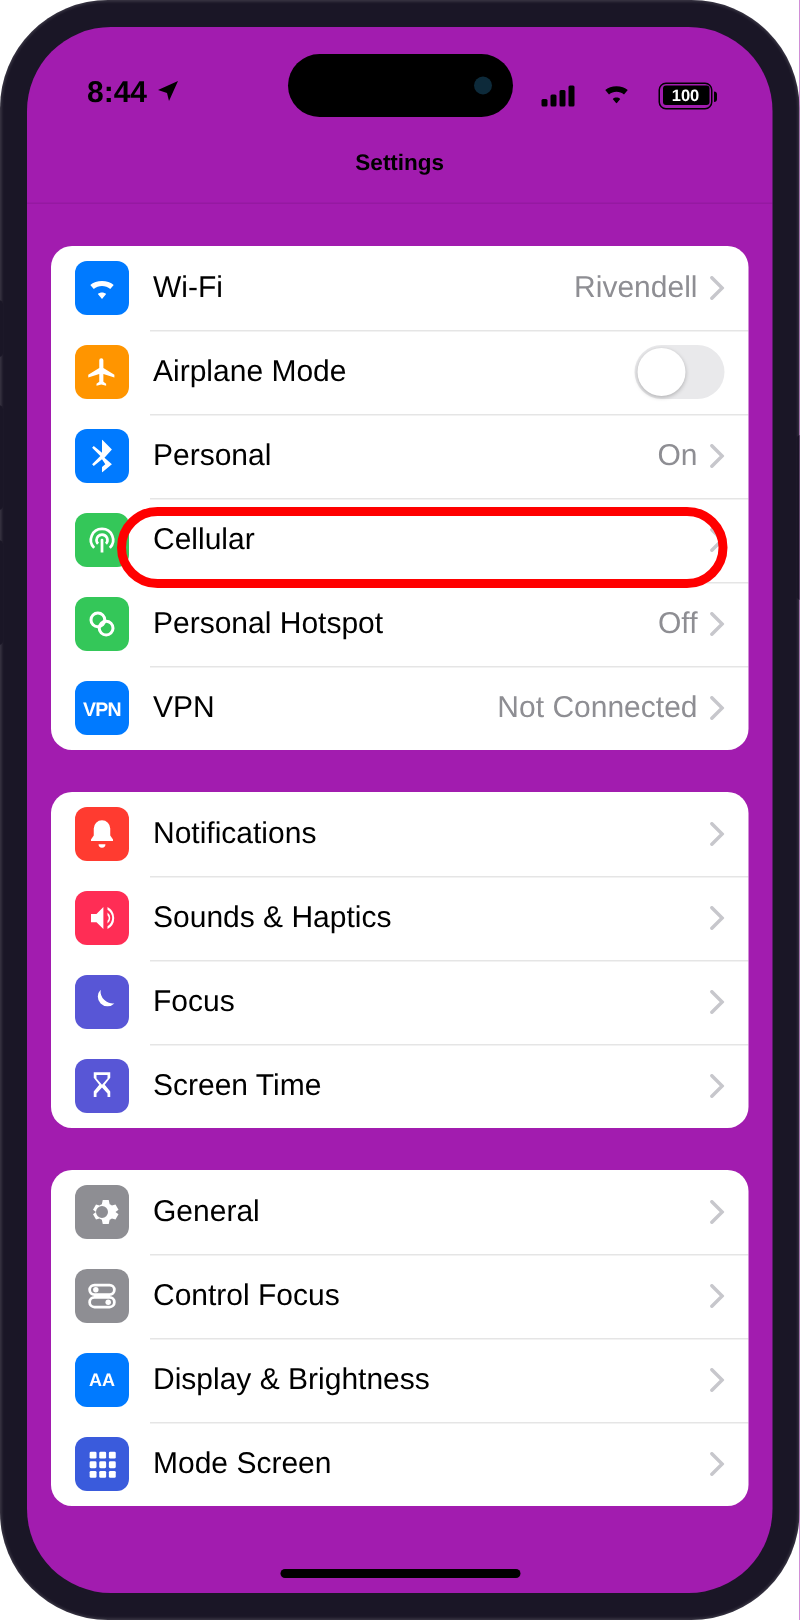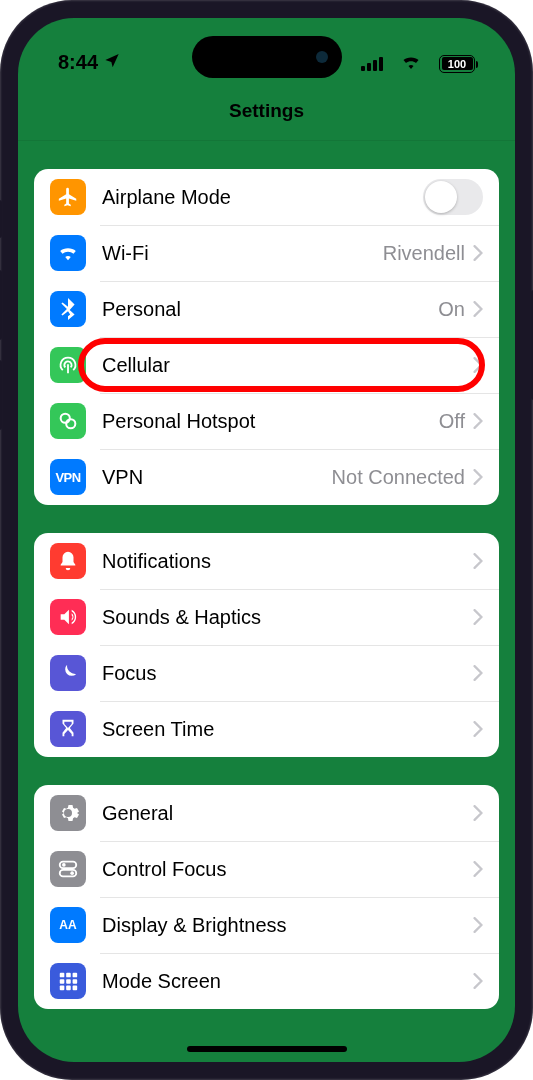--- a/index.html
+++ b/index.html
@@ -24,21 +24,21 @@
       background: #1a1626;
       border-radius: 3px;
     }
     .side-btn.left1 { left: -4px; top: 200px; width: 6px; height: 38px; }
     .side-btn.left2 { left: -4px; top: 270px; width: 6px; height: 70px; }
     .side-btn.left3 { left: -4px; top: 360px; width: 6px; height: 70px; }
     .side-btn.right1 { right: -4px; top: 290px; width: 6px; height: 110px; }
     .screen {
       width: 100%;
       height: 100%;
-      background: #15803d;
+      background: #a21caf;
       border-radius: 56px;
       overflow: hidden;
       position: relative;
     }
     .dynamic-island {
       position: absolute;
       top: 18px;
       left: 50%;
       transform: translateX(-50%);
       width: 150px;
@@ -84,21 +84,21 @@
       content: ""; position: absolute; right: -4px; top: 5px;
       width: 2.5px; height: 7px; background: #000; border-radius: 0 2px 2px 0;
     }
     .battery-fill {
       background: #000; width: 100%; height: 100%; border-radius: 2px;
       color: #fff; font-size: 11px; font-weight: 700;
       display: flex; align-items: center; justify-content: center;
     }
     .nav-title {
       text-align: center;
-      font-size: 19px;
+      font-size: 15px;
       font-weight: 600;
       color: #000;
       padding: 24px 0 18px 0;
       border-bottom: 1px solid rgba(0,0,0,0.08);
     }
     .content { padding: 0 16px; }
     .group {
       background: #fff;
       border-radius: 14px;
       margin-top: 28px;
@@ -204,41 +204,41 @@
         </div>
       </div>
     </div>
 
     <div class="nav-title">Settings</div>
 
     <div class="content">
 
       <div class="group">
         <div class="row">
+          <div class="icon-box" style="background:#007aff">
+            <svg width="22" height="22" viewBox="0 0 24 24" fill="#fff">
+                <path d="M12 20l-3-3.6c1.7-1.5 4.3-1.5 6 0L12 20zm-6-7.2l-2.5-3C7.5 6 16.5 6 20.5 9.8l-2.5 3c-3.3-3-8.7-3-12 0z"></path>
+              </svg>
+          </div>
+          <span class="row-label">Wi-Fi</span>
+          <span class="row-value">Rivendell</span>
+          <svg class="chevron" width="10" height="16" viewBox="0 0 8 14" fill="none">
+              <path d="M1 1l6 6-6 6" stroke="#c7c7cc" stroke-width="2" stroke-linecap="round"></path>
+            </svg>
+        </div>
+        <div class="row">
           <div class="icon-box" style="background:#ff9500">
             <svg width="22" height="22" viewBox="0 0 24 24" fill="#fff">
                 <path d="M21 16v-2l-8-5V3.5a1.5 1.5 0 0 0-3 0V9l-8 5v2l8-2.5V19l-2 1.5V22l3.5-1 3.5 1v-1.5L13 19v-5.5l8 2.5z"></path>
               </svg>
           </div>
           <span class="row-label">Airplane Mode</span>
           <div class="toggle">
               <div class="toggle-knob"></div>
             </div>
-        </div>
-        <div class="row">
-          <div class="icon-box" style="background:#007aff">
-            <svg width="22" height="22" viewBox="0 0 24 24" fill="#fff">
-                <path d="M12 20l-3-3.6c1.7-1.5 4.3-1.5 6 0L12 20zm-6-7.2l-2.5-3C7.5 6 16.5 6 20.5 9.8l-2.5 3c-3.3-3-8.7-3-12 0z"></path>
-              </svg>
-          </div>
-          <span class="row-label">Wi-Fi</span>
-          <span class="row-value">Rivendell</span>
-          <svg class="chevron" width="10" height="16" viewBox="0 0 8 14" fill="none">
-              <path d="M1 1l6 6-6 6" stroke="#c7c7cc" stroke-width="2" stroke-linecap="round"></path>
-            </svg>
         </div>
         <div class="row">
           <div class="icon-box" style="background:#007aff">
             <svg width="20" height="22" viewBox="0 0 14 20" fill="#fff">
                 <path d="M7 0v8L2 4 1 5l5 5-5 5 1 1 5-4v8l6-5-4.5-4L13 6 7 0zm2 15l-2 1.6V12l2 3zm0-10l-2-1.6V8l2-3z"></path>
               </svg>
           </div>
           <span class="row-label">Personal</span>
           <span class="row-value">On</span>
           <svg class="chevron" width="10" height="16" viewBox="0 0 8 14" fill="none">

